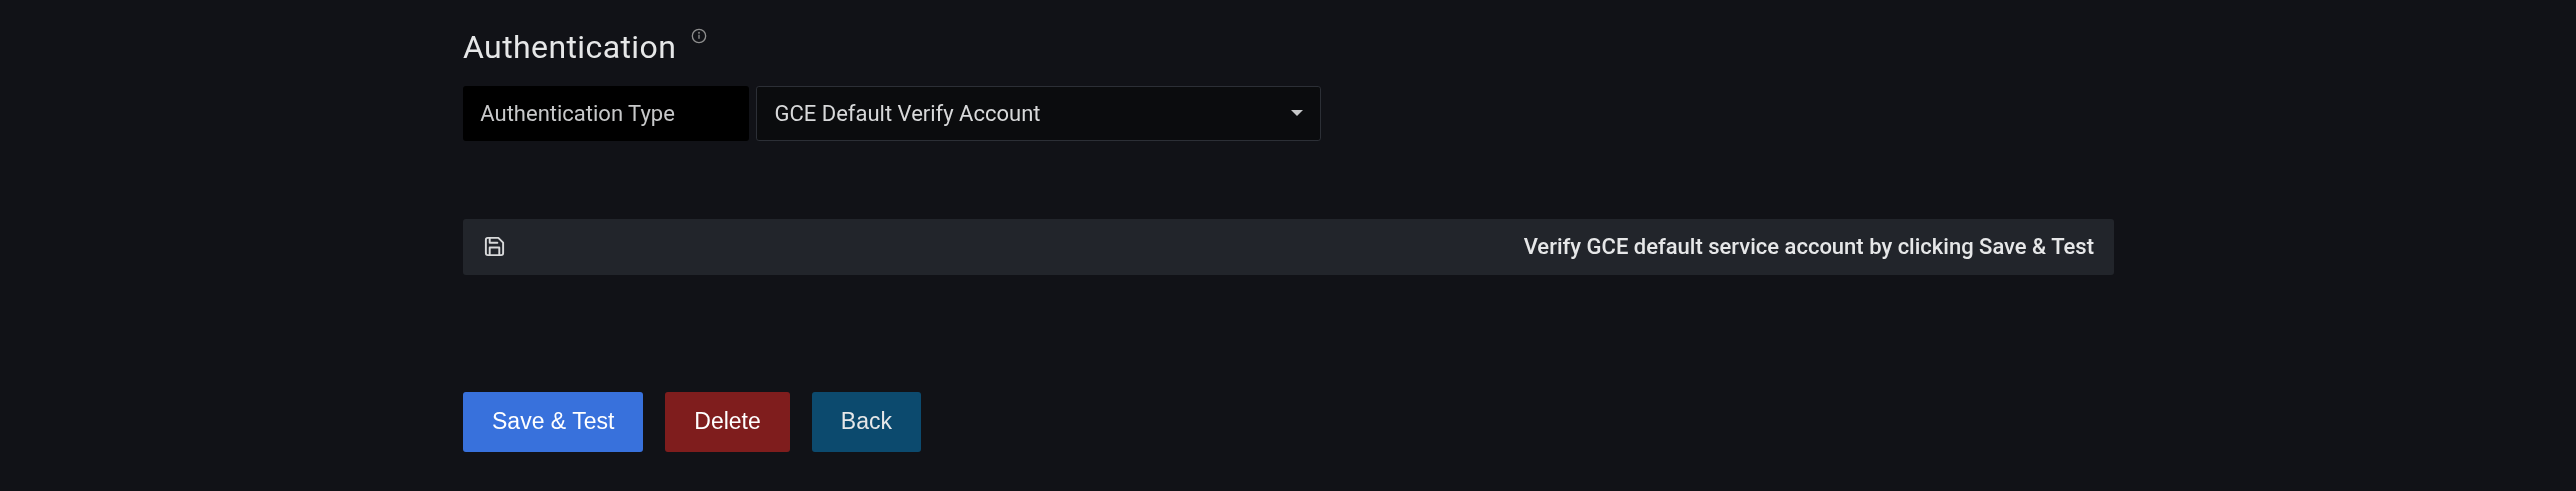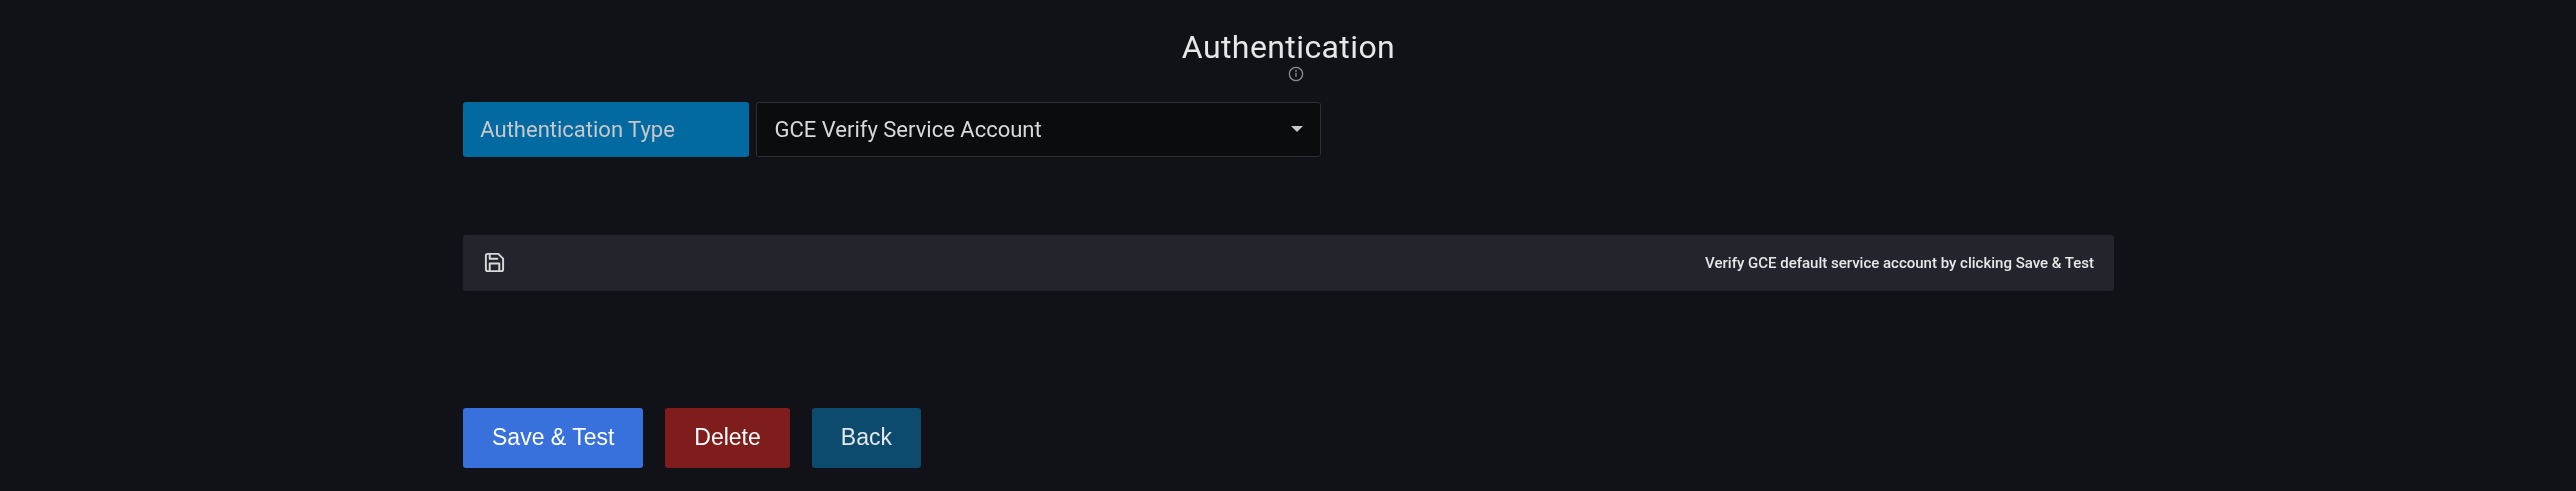--- a/index.html
+++ b/index.html
@@ -16,23 +16,22 @@
     position: relative;
   }
   .content-area {
     position: absolute;
     left: 463px;
     top: 27.5px;
     width: 1651px;
   }
   .section-header {
     display: flex;
-    align-items: center;
+    align-items: flex-start;
     margin-bottom: 20px;
-    flex-direction: column;
   }
   .section-title {
     font-size: 32px;
     font-weight: 400;
     color: #e6e7e8;
     letter-spacing: 0.4px;
   }
   .info-icon {
     margin-left: 14.5px;
     display: inline-flex;
@@ -40,21 +39,21 @@
     justify-content: center;
     color: #8e8e8e;
     cursor: pointer;
   }
   .form-row {
     display: flex;
     align-items: stretch;
     gap: 7.2px;
   }
   .field-label {
-    background-color: #0369a1;
+    background-color: #000000;
     color: #c7c8c9;
     padding: 0 17.3px;
     font-size: 22px;
     border-radius: 2.9px;
     display: flex;
     align-items: center;
     height: 55px;
     min-width: 286px;
   }
   .select-wrap {
@@ -92,21 +91,21 @@
     display: flex;
     align-items: center;
     padding: 0 20px;
     justify-content: space-between;
   }
   .alert-icon {
     display: inline-flex;
     color: #d8d9da;
   }
   .alert-text {
-    font-size: 15px;
+    font-size: 22px;
     color: #e6e7e8;
     font-weight: 500;
     margin-left: auto;
   }
   .button-row {
     margin-top: 117px;
     display: flex;
     gap: 22px;
   }
   .btn {
@@ -145,21 +144,21 @@
         <circle cx="12" cy="12" r="10"></circle>
         <line x1="12" y1="10" x2="12" y2="16"></line>
         <circle cx="12" cy="7" r="0.5" fill="currentColor"></circle>
       </svg>
     </span>
   </div>
 
   <div class="form-row">
     <div class="field-label">Authentication Type</div>
     <div class="select-wrap">
-      <span class="select-value">GCE Verify Service Account</span>
+      <span class="select-value">GCE Default Verify Account</span>
       <span class="caret"></span>
     </div>
   </div>
 
   <div class="alert-bar">
     <span class="alert-icon">
       <svg width="23" height="23" viewBox="0 0 24 24" fill="none" stroke="currentColor" stroke-width="2" stroke-linecap="round" stroke-linejoin="round">
         <path d="M19 21H5a2 2 0 0 1-2-2V5a2 2 0 0 1 2-2h11l5 5v11a2 2 0 0 1-2 2z"></path>
         <polyline points="17 21 17 13 7 13 7 21"></polyline>
         <polyline points="7 3 7 8 15 8"></polyline>

